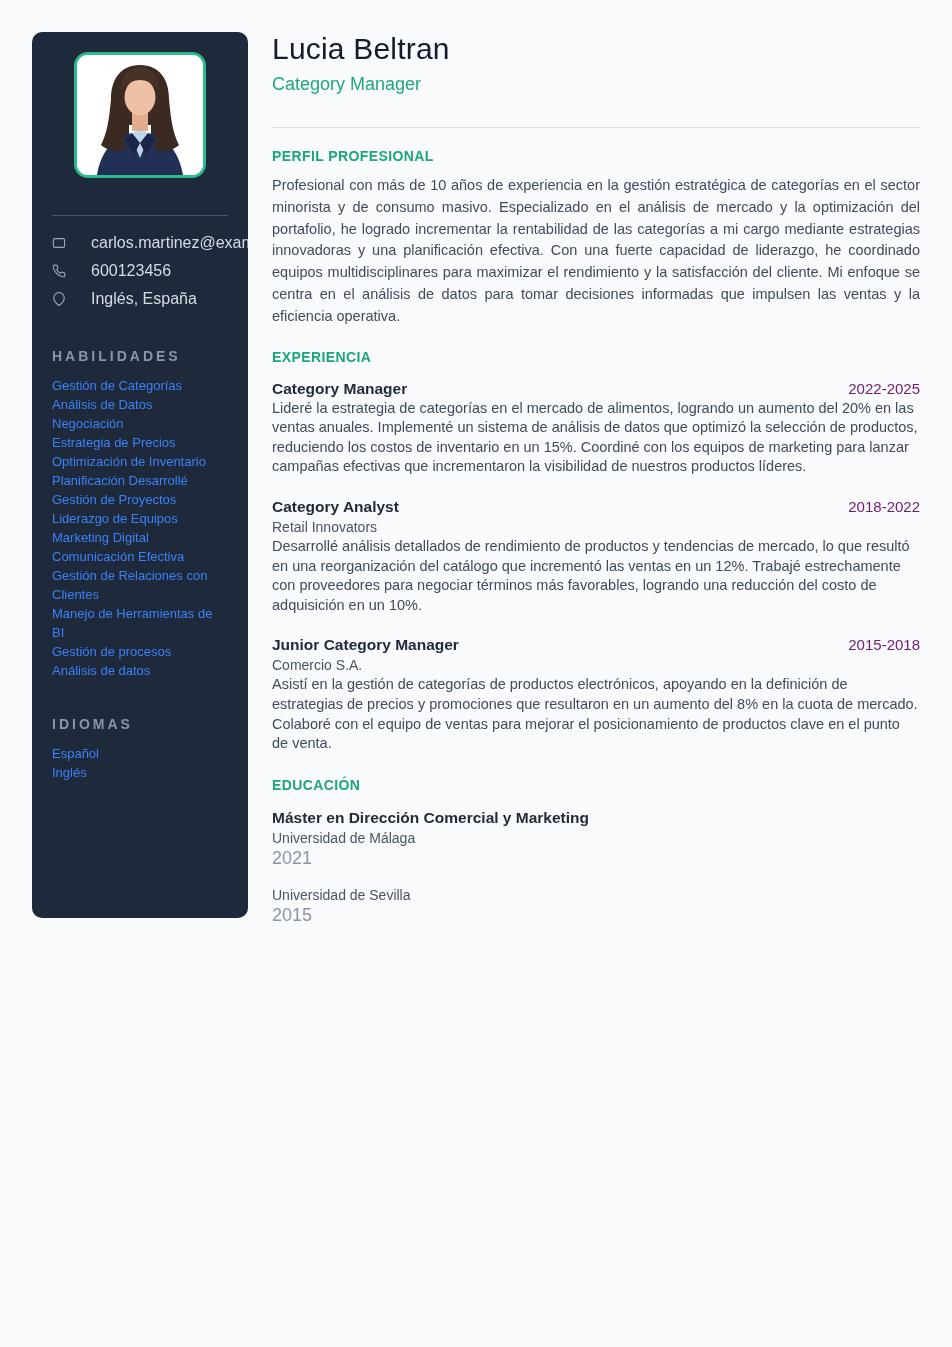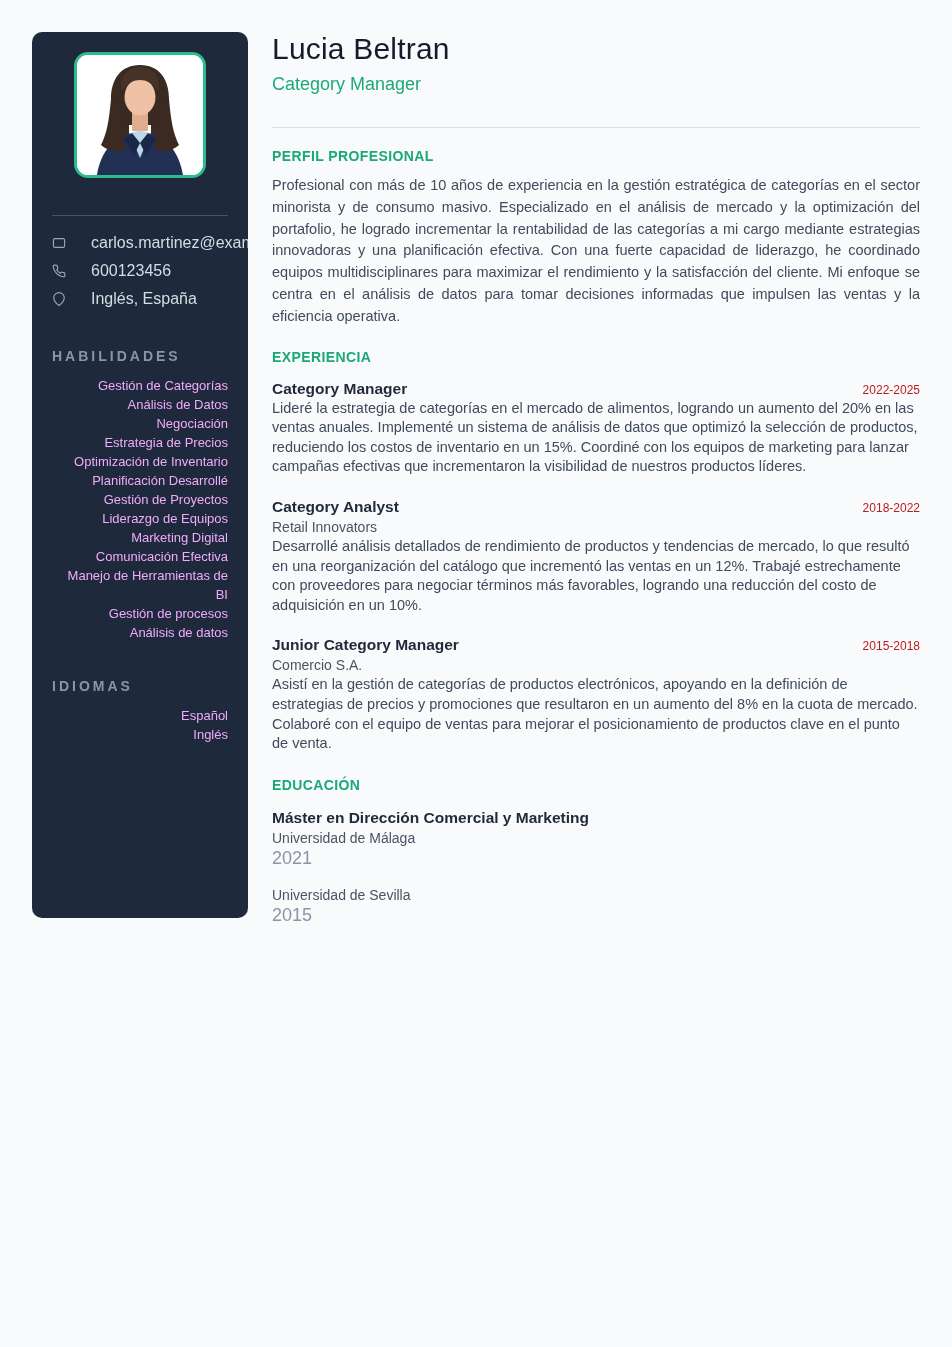--- a/index.html
+++ b/index.html
@@ -37,21 +37,21 @@
   }
   .contact .cicon { flex:0 0 14px; width:14px; height:14px; color:#9aa6b6; }
   .contact .cicon svg { display:block; width:14px; height:14px; }
   .side-heading {
     margin-top:40px;
     font-size:14px; font-weight:bold; letter-spacing:3px;
     color:#8a96a8; text-transform:uppercase;
   }
   .side-list { margin-top:12px; list-style:none; }
   .side-list li {
-    font-size:13px; line-height:19px; color:#f0abfc;text-align:right;
+    font-size:13px; line-height:19px; color:#3b82f6;
   }
   .side-heading.languages { margin-top:36px; }
 
   
   .main { flex:1 1 auto; min-width:0; padding-top:0; }
   .name {
     font-size:30px; font-weight:400; color:#141c2b;
     line-height:34px; letter-spacing:0.2px;
   }
   .job-headline {
@@ -71,21 +71,21 @@
   .sh-education { margin-top:23px; }
   .profile-text {
     margin-top:11px;
     font-size:14.5px; line-height:21.8px; color:#414b5a;
     text-align:justify;
   }
   .job { margin-top:14px; }
   .job + .job { margin-top:20px; }
   .job-header { display:flex; justify-content:space-between; align-items:baseline; }
   .job-title { font-size:15.5px; font-weight:bold; color:#1f2937; line-height:20px; }
-  .job-dates { font-size:12px; color:#b91c1c; white-space:nowrap; }
+  .job-dates { font-size:15px; color:#701a75; white-space:nowrap; }
   .job-company { font-size:14px; color:#4a5462; line-height:19px; margin-top:1px; }
   .job-desc { font-size:14.5px; color:#414b5a; line-height:19.6px; }
   .edu-entry { margin-top:15px; }
   .edu-entry + .edu-entry { margin-top:19px; }
   .edu-degree { font-size:15.5px; font-weight:bold; color:#1f2937; line-height:20px; }
   .edu-school { font-size:14px; color:#4a5462; line-height:19px; margin-top:1px; }
   .edu-year { font-size:18px; color:#8b95a5; line-height:17px; margin-top:2px; }
 </style>
 </head>
 <body>
@@ -152,20 +152,21 @@
       <li>Gestión de Categorías</li>
       <li>Análisis de Datos</li>
       <li>Negociación</li>
       <li>Estrategia de Precios</li>
       <li>Optimización de Inventario</li>
       <li>Planificación Desarrollé</li>
       <li>Gestión de Proyectos</li>
       <li>Liderazgo de Equipos</li>
       <li>Marketing Digital</li>
       <li>Comunicación Efectiva</li>
+      <li>Gestión de Relaciones con Clientes</li>
       <li>Manejo de Herramientas de BI</li>
       <li>Gestión de procesos</li>
       <li>Análisis de datos</li>
     </ul>
 
     <h2 class="side-heading languages">IDIOMAS</h2>
     <ul class="side-list">
       <li>Español</li>
       <li>Inglés</li>
     </ul>

